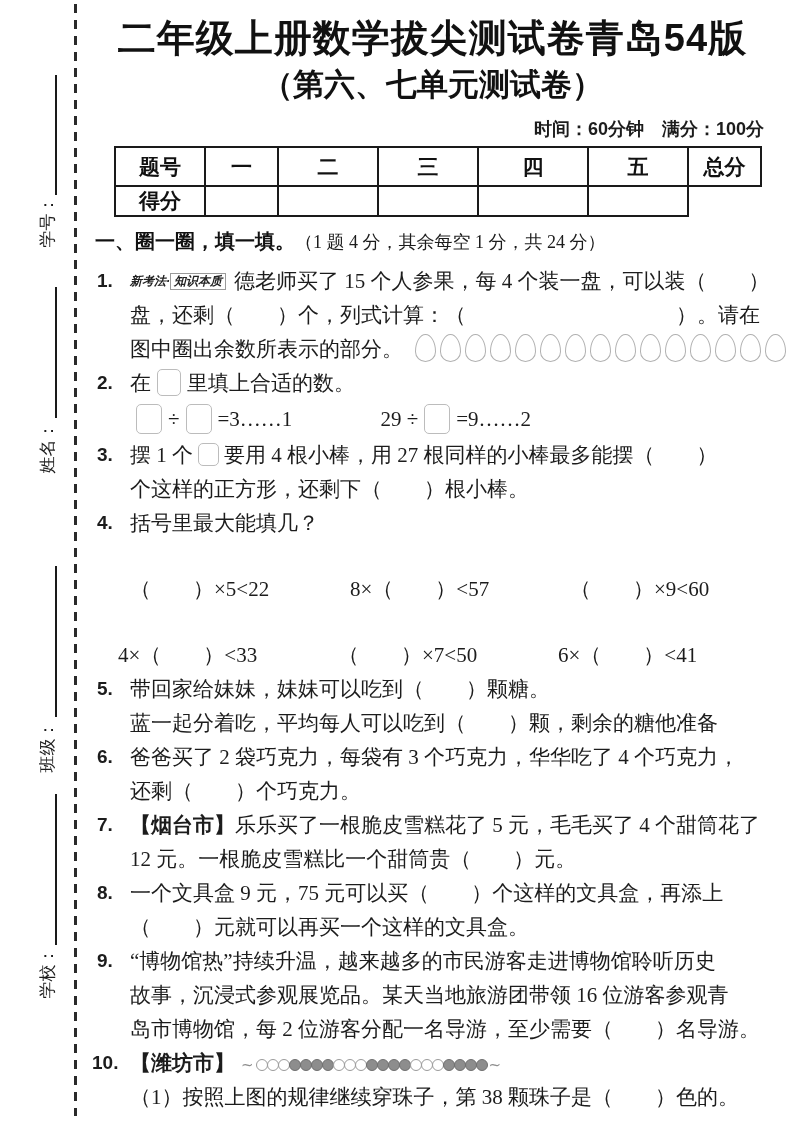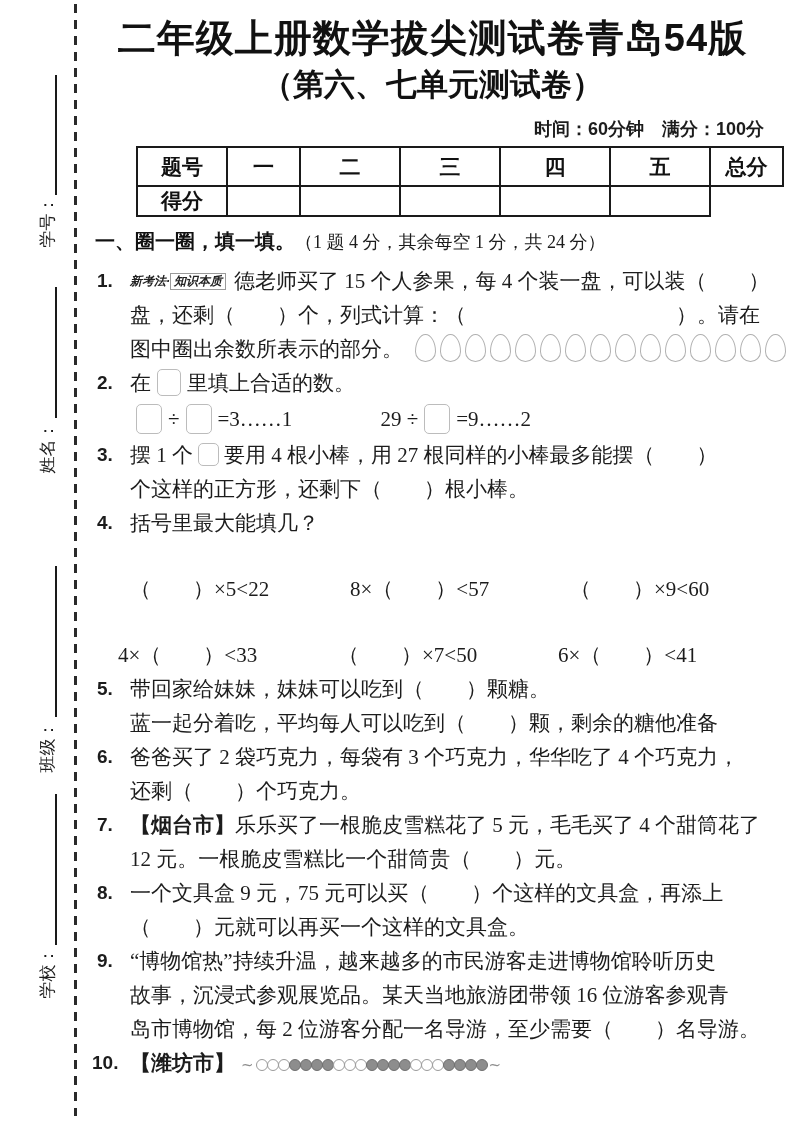--- a/index.html
+++ b/index.html
@@ -32,21 +32,21 @@
     line-height:48px; text-align:center; letter-spacing:1px; color:#111;
   }
   .subtitle {
     font-family:"Liberation Sans", sans-serif; font-weight:bold; font-size:31px;
     line-height:38px; text-align:center; margin-top:4px; color:#111;
   }
   .meta {
     margin-top:13px; text-align:right; padding-right:6px;
     font-family:"Liberation Sans", sans-serif; font-weight:bold; font-size:18px;
   }
-  table.score { margin-top:5px; margin-left:41px; border-collapse:collapse; table-layout:fixed; width:646px; }
+  table.score { margin-top:5px; margin-left:19px; border-collapse:collapse; table-layout:fixed; width:646px; }
   table.score td {
     border:2px solid #1a1a1a; text-align:center; vertical-align:middle;
     font-family:"Liberation Sans", sans-serif; font-weight:bold; font-size:21px; color:#111;
   }
   tr.hrow td { height:39px; } tr.srow td { height:26px; }
 
   .section-line { margin-top:11px; line-height:27px; white-space:nowrap; }
   .sec-h { font-family:"Liberation Sans", sans-serif; font-weight:bold; font-size:20px; color:#111; }
   .sec-n { font-size:18px; }
 
@@ -252,17 +252,18 @@
               <span class="bead white"></span>
               <span class="bead white"></span>
               <span class="bead white"></span>
               <span class="bead gray"></span>
               <span class="bead gray"></span>
               <span class="bead gray"></span>
               <span class="bead gray"></span>
               <span class="tilde">~</span>
             </span>
         </div>
+        <div class="qline">（1）按照上图的规律继续穿珠子，第 38 颗珠子是（　　）色的。</div>
       </div>
 
     </div>
   </div>
 </div>
 
 </body></html>

